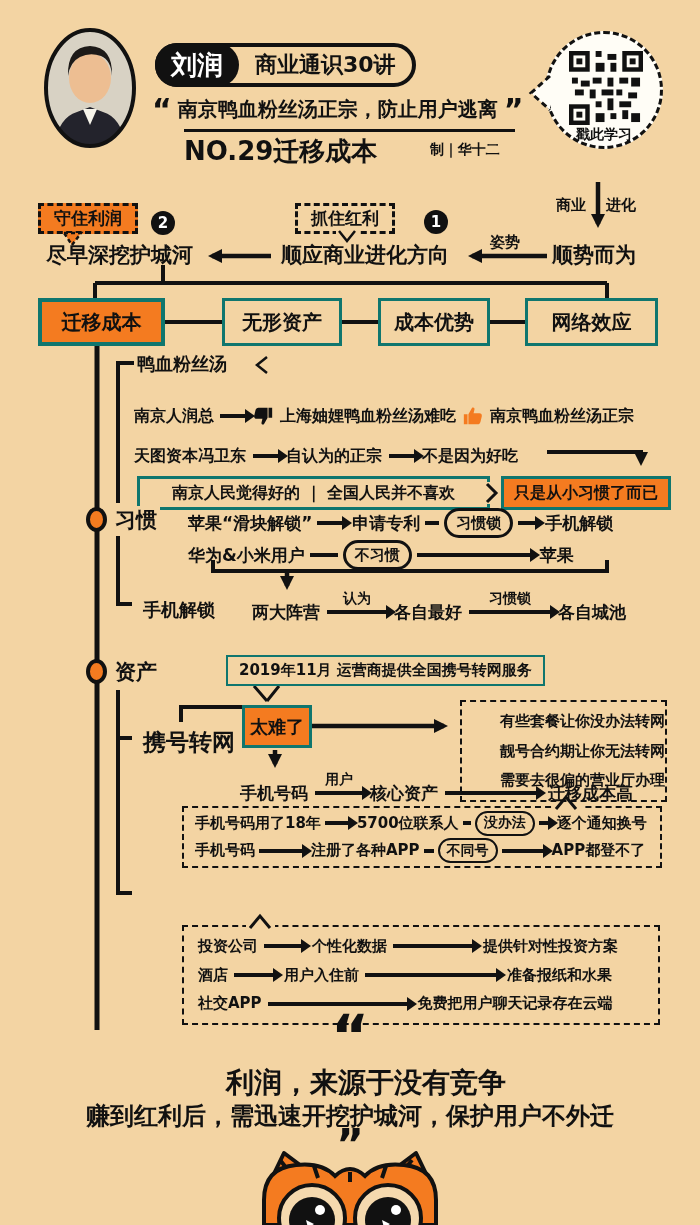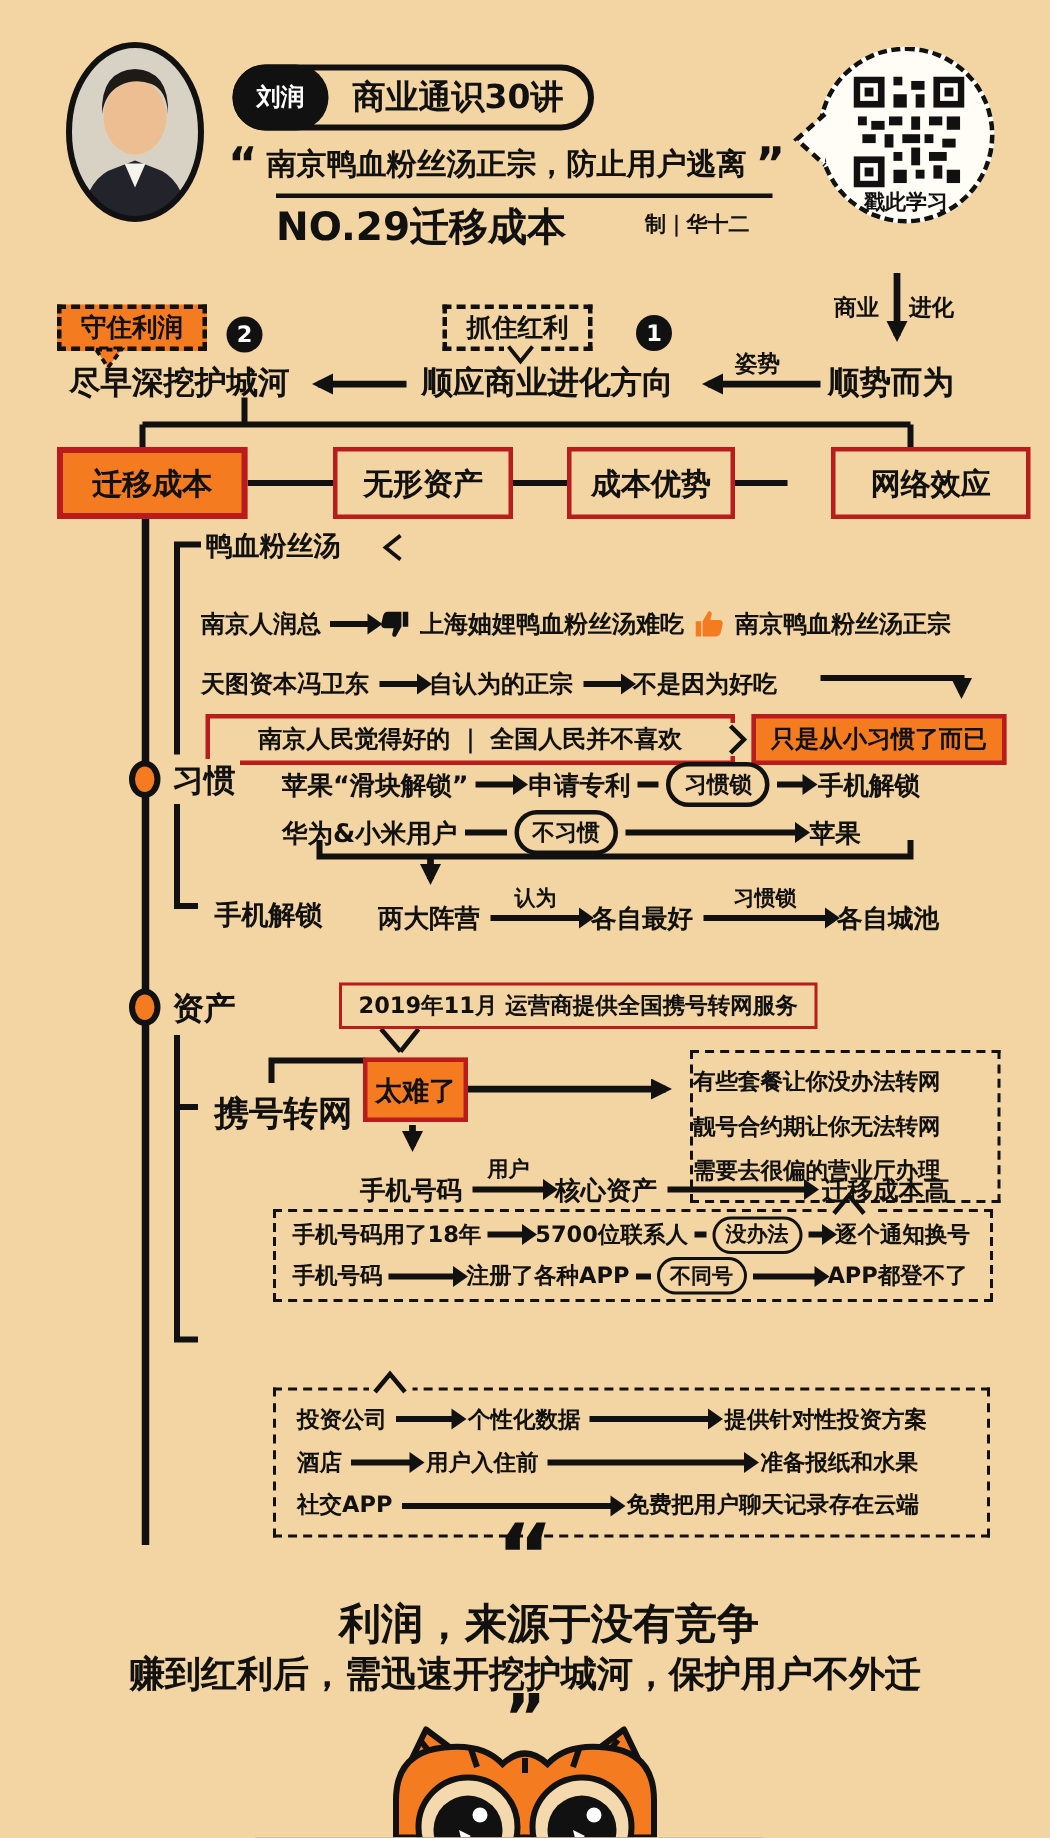--- a/index.html
+++ b/index.html
@@ -13,21 +13,21 @@
   .arr{position:relative;height:4px;background:#111;flex:none;}
   .arr.r::after{content:"";position:absolute;right:-9px;top:-5px;border-left:10px solid #111;
       border-top:7px solid transparent;border-bottom:7px solid transparent;}
   .arr.l::before{content:"";position:absolute;left:-9px;top:-5px;border-right:10px solid #111;
       border-top:7px solid transparent;border-bottom:7px solid transparent;}
   .larr{position:relative;flex:none;}
   .larr .lbl{position:absolute;bottom:6px;left:50%;transform:translateX(-50%);
       font-size:14px;font-weight:700;white-space:nowrap;}
   
   .bx{display:flex;align-items:center;justify-content:center;font-weight:700;
-      border:3px solid #b91c1c;background:transparent;}
+      border:3px solid #0f766e;background:transparent;}
   .orange{background:#f47b20;}
   .dash{border:3px dashed #111;}
   .pill{border:3px solid #111;border-radius:20px;padding:0 9px;height:24px;display:flex;
       align-items:center;font-size:15px;font-weight:700;flex:none;}
   .pill.sm{border-width:2.5px;height:21px;font-size:14px;padding:0 7px;}
   .nb{width:24px;height:24px;border-radius:50%;background:#111;color:#fff;display:flex;
       align-items:center;justify-content:center;font-size:15px;font-weight:700;}
   .node{width:21px;height:25px;border-radius:50%;background:#f47b20;border:4px solid #111;box-sizing:border-box;}
   .mask{background:#f3d4a3;padding:0 3px;}
   .center{left:0;width:700px;text-align:center;}
@@ -86,21 +86,21 @@
       <rect x="0" y="0" width="96" height="124" fill="#d8d2c4"></rect>
       <path d="M12 124 Q15 92 35 86 L48 81 L61 86 Q81 92 84 124 Z" fill="#23232c"></path>
       <polygon points="41,83 55,83 48,99" fill="#f6f3ea"></polygon>
       <ellipse cx="48" cy="52" rx="21" ry="25" fill="#edbe92"></ellipse>
       <path d="M26 50 Q25 21 48 20 Q71 21 70 50 Q69 34 59 30 Q48 26 38 31 Q28 36 26 50 Z" fill="#1d1a18"></path>
     </g>
     <ellipse cx="48" cy="62" rx="44" ry="58" fill="none" stroke="#111" stroke-width="4"></ellipse>
   </svg>
 
   <div class="abs" style="left:155px;top:43px;height:44px;display:flex;align-items:center;border:4px solid #111;border-radius:26px;box-sizing:border-box;">
-    <span style="background:#111;color:#fff;border-radius:22px;height:44px;margin:-4px 0 -4px -4px;display:flex;align-items:center;padding:0 16px;font-size:16px;font-weight:700;">刘润</span>
+    <span style="background:#111;color:#fff;border-radius:22px;height:44px;margin:-4px 0 -4px -4px;display:flex;align-items:center;padding:0 16px;font-size:26px;font-weight:700;">刘润</span>
     <span style="padding:0 16px;font-size:22px;font-weight:700;">商业通识30讲</span>
   </div>
 
   <div class="row" style="left:152px;top:96px;column-gap:6px;">
     <span class="t" style="font-size:30px;line-height:20px;">“</span>
     <span class="t" style="font-size:20px;">南京鸭血粉丝汤正宗，防止用户逃离</span>
     <span class="t" style="font-size:30px;line-height:20px;">”</span>
   </div>
   <div class="abs" style="left:184px;top:129px;width:331px;height:3px;background:#111;"></div>
   <div class="abs t" style="left:184px;top:134px;font-size:26px;">NO.29迁移成本</div>
@@ -157,21 +157,21 @@
   <div class="abs t" style="left:281px;top:241px;font-size:21px;">顺应商业进化方向</div>
   <div class="abs bx dash" style="left:295px;top:203px;height:31px;padding:0 13px;font-size:17px;box-sizing:border-box;">抓住红利</div>
   <div class="abs nb" style="left:424px;top:210px;">1</div>
   <div class="abs bx dash orange" style="left:38px;top:203px;height:31px;padding:0 13px;font-size:17px;box-sizing:border-box;">守住利润</div>
   <div class="abs nb" style="left:151px;top:211px;">2</div>
   <div class="abs t" style="left:46px;top:241px;font-size:21px;">尽早深挖护城河</div>
 
   <div class="abs bx orange" style="left:38px;top:298px;width:127px;height:48px;font-size:20px;box-sizing:border-box;border-width:4px;">迁移成本</div>
   <div class="abs bx" style="left:222px;top:298px;width:120px;height:48px;font-size:20px;box-sizing:border-box;">无形资产</div>
   <div class="abs bx" style="left:378px;top:298px;width:112px;height:48px;font-size:20px;box-sizing:border-box;">成本优势</div>
-  <div class="abs bx" style="left:554px;top:298px;width:133px;height:48px;font-size:20px;box-sizing:border-box;">网络效应</div>
+  <div class="abs bx" style="left:525px;top:298px;width:133px;height:48px;font-size:20px;box-sizing:border-box;">网络效应</div>
 
   <div class="abs t mask" style="left:134px;top:352px;font-size:18px;">鸭血粉丝汤</div>
 
   <div class="row" style="left:134px;top:404px;height:24px;font-size:16px;column-gap:6px;">
     <span class="t">南京人润总</span>
     <span class="arr r" style="width:26px;"></span>
     <svg width="22" height="22" viewBox="0 0 24 24" style="transform:rotate(180deg);flex:none;">
       <path d="M2 10 h4 v11 H2 z M7 21 V10 l4-7 c1.5-1 3 .2 2.6 2 L12.6 9 H19 c1.8 0 3 1.4 2.6 3.2 l-1.4 6 C19.8 20 18.6 21 17 21 Z" fill="#111"></path>
     </svg>
     <span class="t">上海妯娌鸭血粉丝汤难吃</span>
@@ -227,21 +227,21 @@
       </span>
     <span class="t">各自城池</span>
   </div>
 
   <div class="abs node" style="left:86px;top:659px;"></div>
   <div class="abs t mask" style="left:112px;top:658px;font-size:21px;">资产</div>
 
   <div class="abs bx" style="left:226px;top:655px;height:31px;padding:0 11px;font-size:15px;box-sizing:border-box;border-width:2.5px;">2019年11月 运营商提供全国携号转网服务</div>
   <div class="abs bx orange" style="left:242px;top:705px;width:70px;height:43px;font-size:18px;box-sizing:border-box;">太难了</div>
 
-  <div class="abs dash" style="left:460px;top:700px;width:207px;height:102px;box-sizing:border-box;display:flex;flex-direction:column;justify-content:space-evenly;align-items:flex-start;border-width:2.5px;">
+  <div class="abs dash" style="left:460px;top:700px;width:207px;height:102px;box-sizing:border-box;display:flex;flex-direction:column;justify-content:space-evenly;align-items:flex-end;border-width:2.5px;">
     <span class="t" style="font-size:15px;">有些套餐让你没办法转网</span>
     <span class="t" style="font-size:15px;">靓号合约期让你无法转网</span>
     <span class="t" style="font-size:15px;">需要去很偏的营业厅办理</span>
   </div>
 
   <div class="abs t mask" style="left:140px;top:727px;font-size:23px;">携号转网</div>
 
   <div class="row" style="left:240px;top:780px;height:26px;font-size:17px;">
     <span class="t">手机号码</span>
     <span class="larr">

